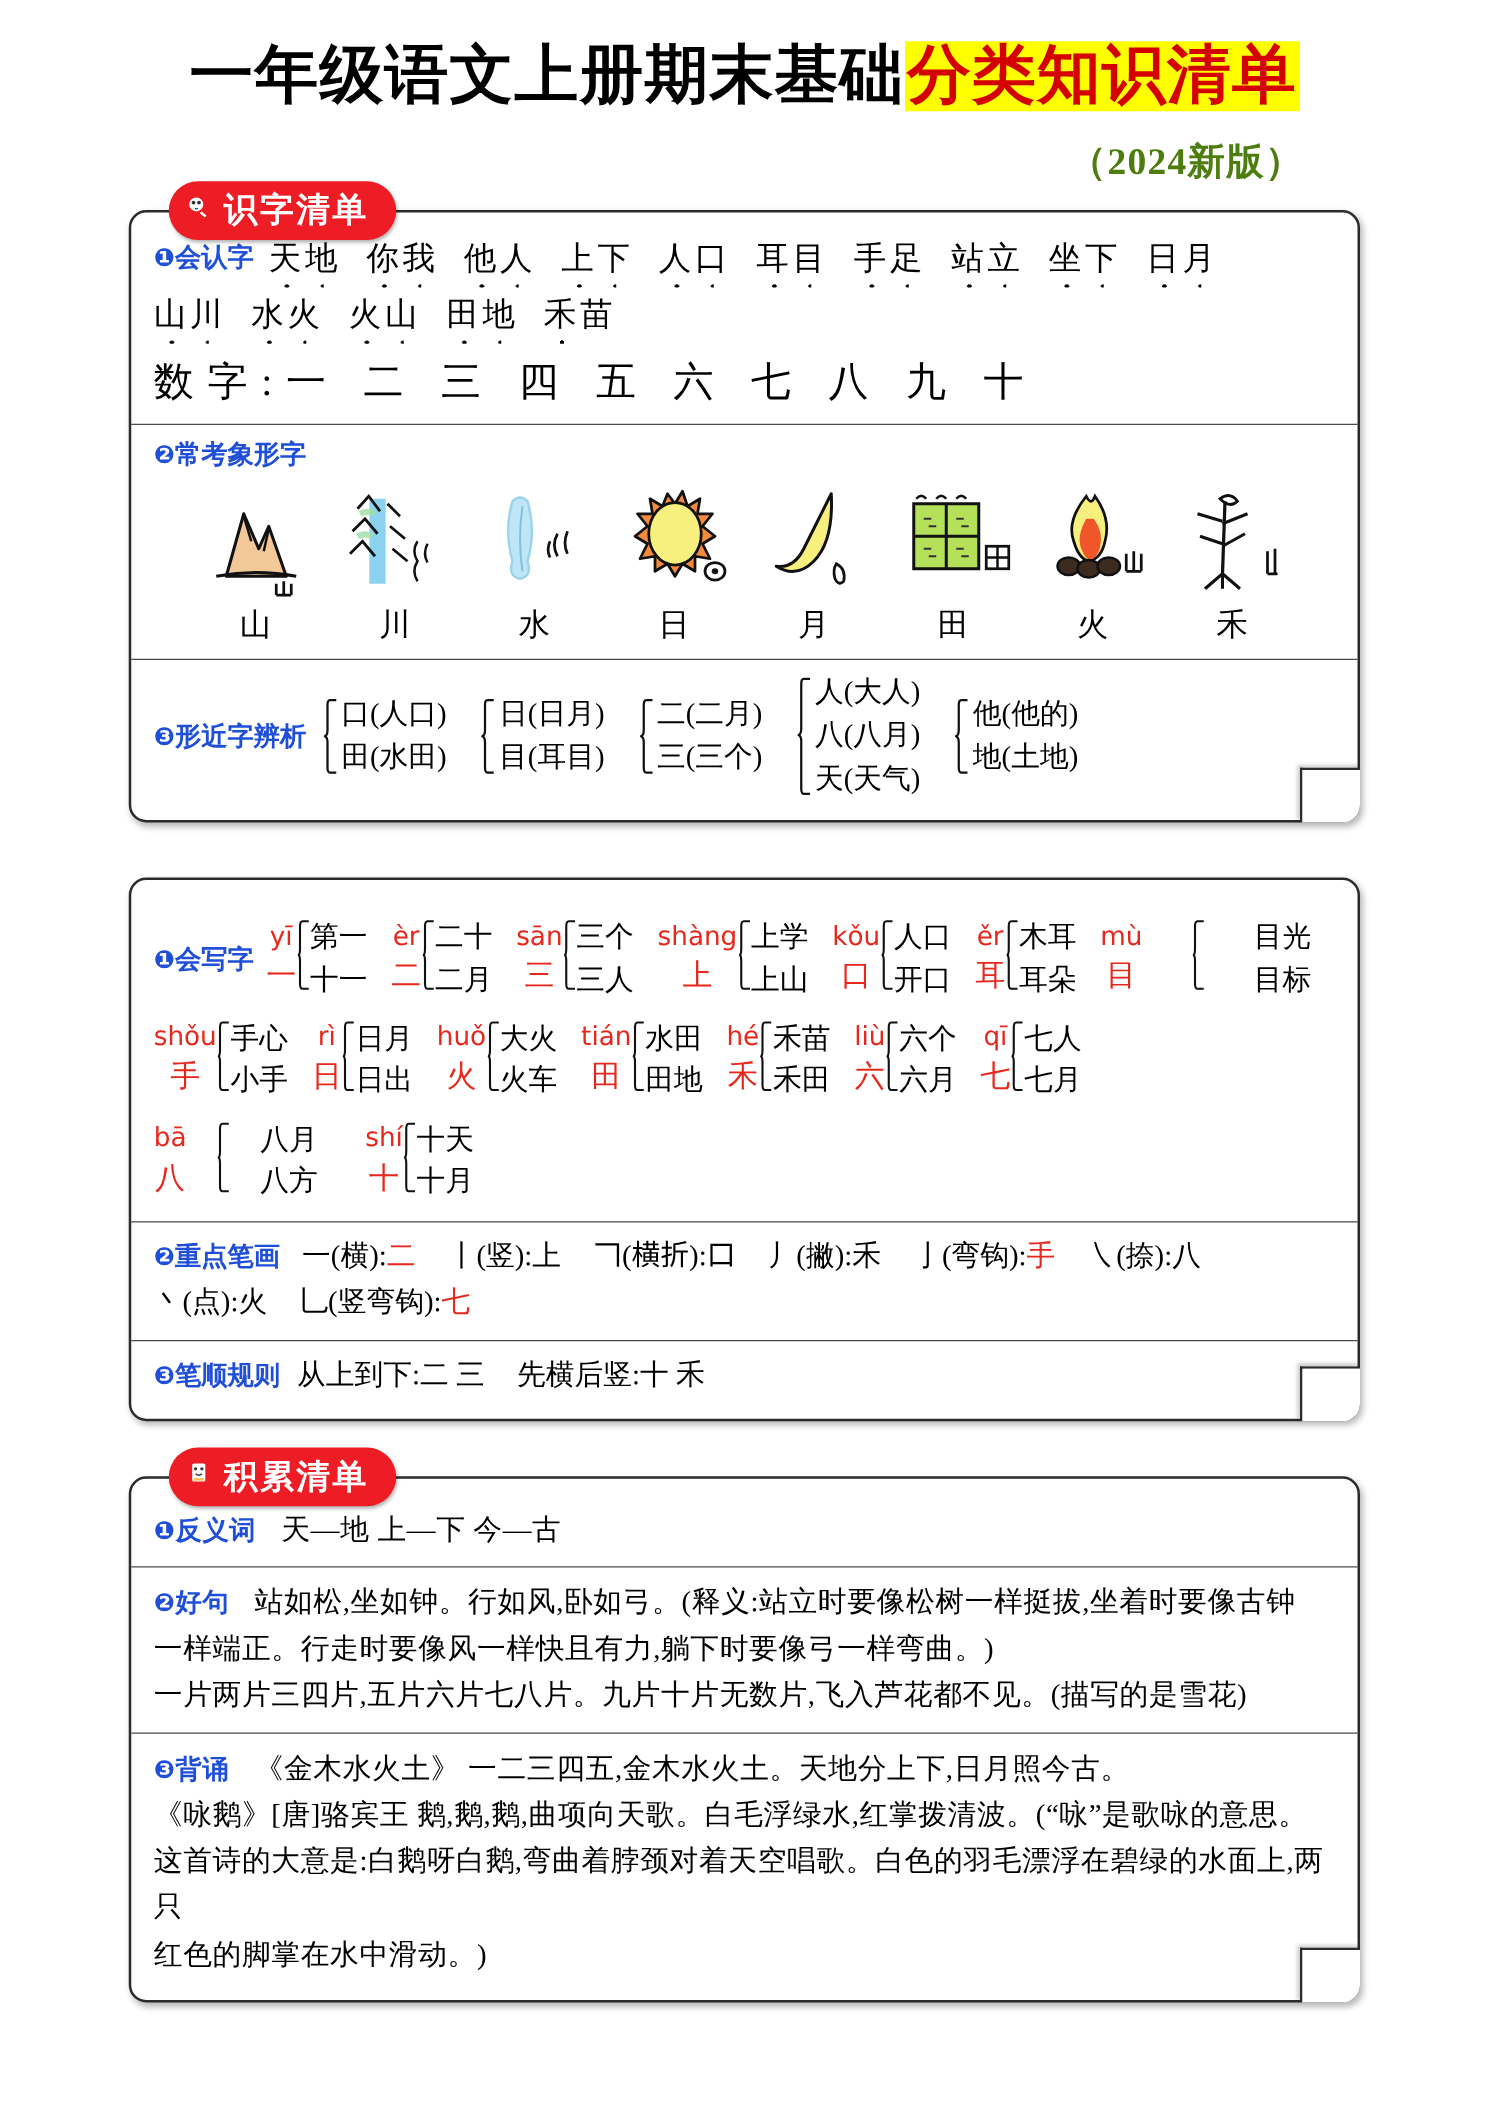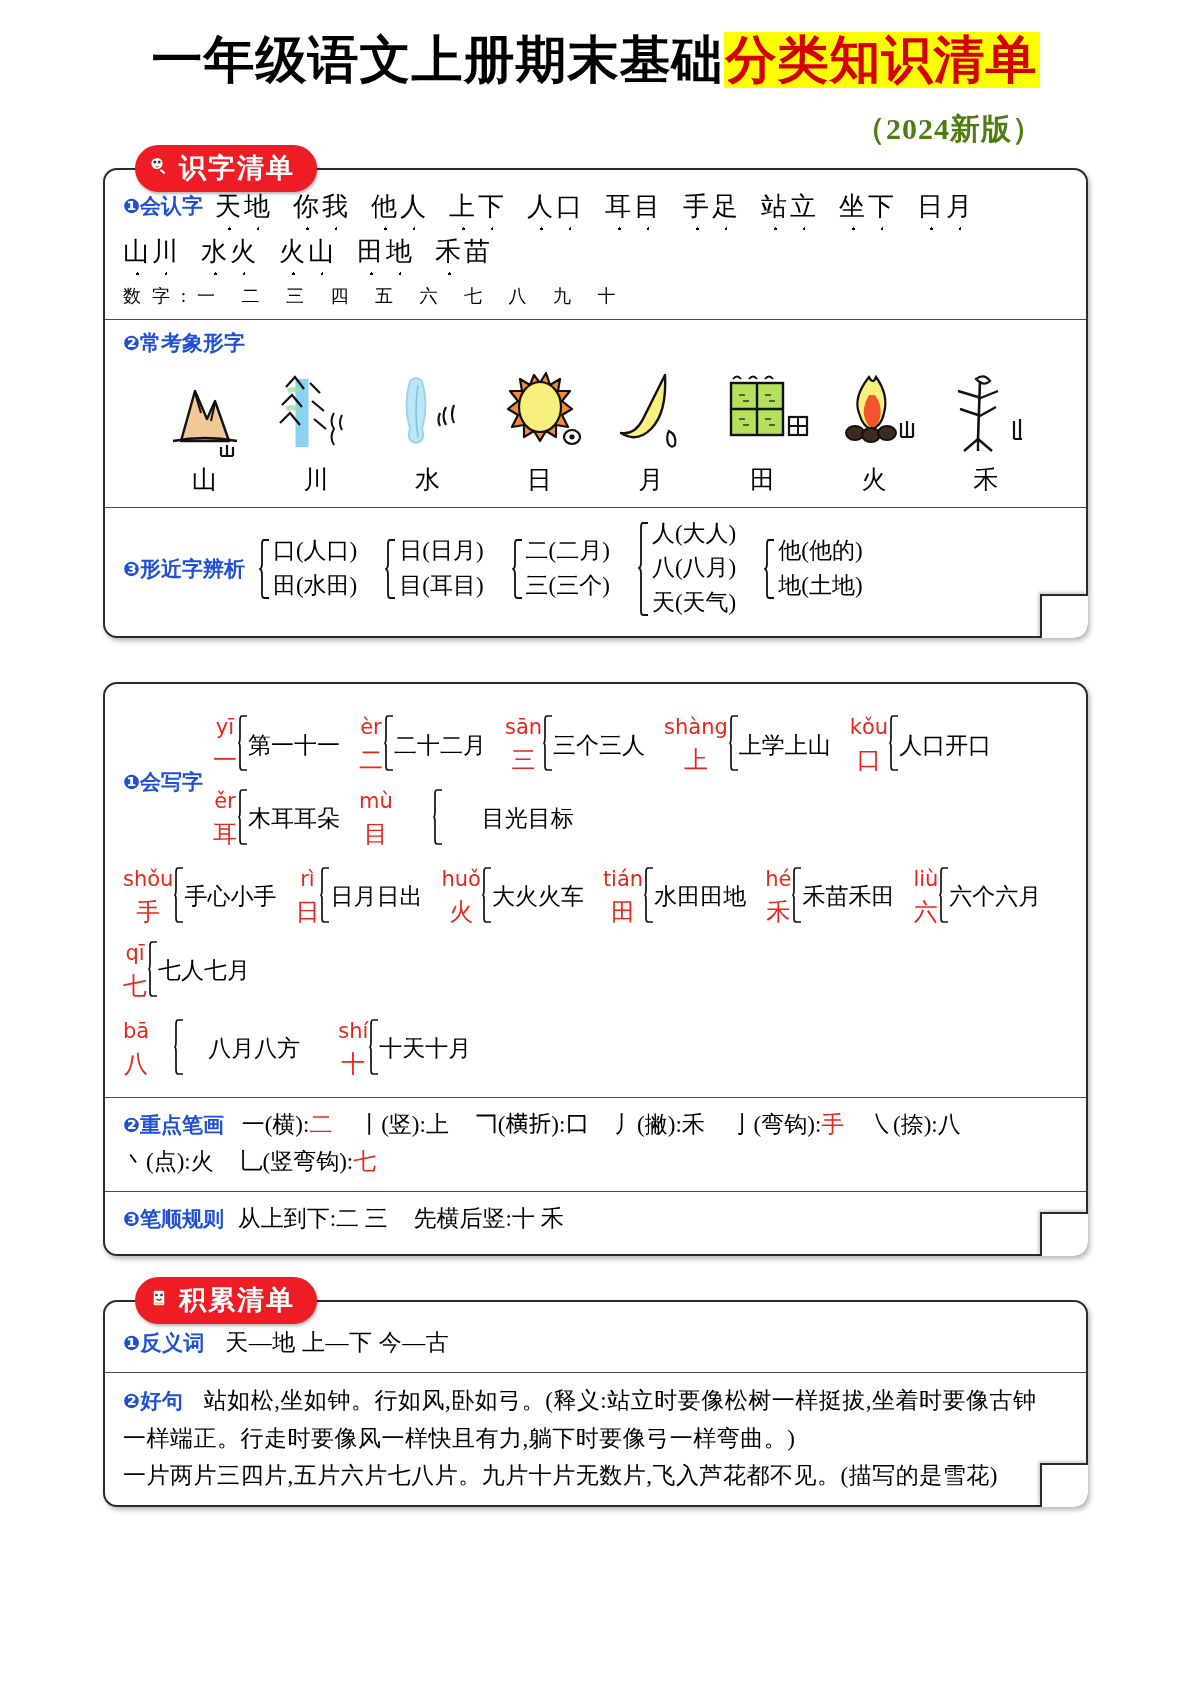--- a/index.html
+++ b/index.html
@@ -115,21 +115,21 @@
   .word.dotted::after {
     content: "";
     position: absolute;
     left: 0; right: 14px; bottom: 1px;
     height: 4px;
     background-image: radial-gradient(circle, #000 1.6px, transparent 1.8px);
     background-size: 29px 6px;
     background-repeat: repeat-x;
   }
   .word.dot1::after { right: 50%; }
-  .numrow { font-size: 18px; letter-spacing: 11px; margin-top: 4px; }
+  .numrow { font-size: 32px; letter-spacing: 11px; margin-top: 4px; }
 
   
   .picto-wrap { display: flex; justify-content: space-around; padding: 4px 26px 0 26px; }
   .picto { text-align: center; width: 108px; }
   .picto svg { display: block; margin: 0 auto; }
   .picto-label { font-size: 25px; margin-top: 2px; letter-spacing: 1px; }
 
   
   .brace-set { display: flex; align-items: center; flex-wrap: wrap; gap: 0; }
   .bgroup {
@@ -171,21 +171,21 @@
     line-height: 1.42;
     font-family: "DejaVu Sans", "Liberation Sans", sans-serif;
     margin-right: 1px;
   }
   .pygroup .py .ch {
     font-family: "Liberation Serif", serif;
     font-size: 24px;
   }
   .pygroup .words {
     display: flex;
-    flex-direction: row;
+    flex-direction: column;
     font-size: 23px;
     line-height: 1.45;
   }
 
   
   .stroke-line { font-size: 23px; line-height: 1.6; }
   .stroke-item { margin-right: 20px; white-space: nowrap; }
   .stroke-item .rd { color: #e8271c; }
 
   
@@ -692,13 +692,22 @@
 
   <div class="row">
     <div class="textline">
       <span class="num" style="margin-right:14px;"><span class="circ">❷</span><span>好句</span></span>
       <span>站如松,坐如钟。行如风,卧如弓。(释义:站立时要像松树一样挺拔,坐着时要像古钟</span>
     </div>
     <div class="textline">一样端正。行走时要像风一样快且有力,躺下时要像弓一样弯曲。)</div>
     <div class="textline">一片两片三四片,五片六片七八片。九片十片无数片,飞入芦花都不见。(描写的是雪花)</div>
   </div>
 
+  <div class="row" style="padding-bottom:18px;">
+    <div class="textline">
+      <span class="num" style="margin-right:14px;"><span class="circ">❸</span><span>背诵</span></span>
+      <span>《金木水火土》  一二三四五,金木水火土。天地分上下,日月照今古。</span>
+    </div>
+    <div class="textline">《咏鹅》[唐]骆宾王  鹅,鹅,鹅,曲项向天歌。白毛浮绿水,红掌拨清波。(“咏”是歌咏的意思。</div>
+    <div class="textline">这首诗的大意是:白鹅呀白鹅,弯曲着脖颈对着天空唱歌。白色的羽毛漂浮在碧绿的水面上,两只</div>
+    <div class="textline">红色的脚掌在水中滑动。)</div>
+  </div>
 </div>
 
 </body></html>

